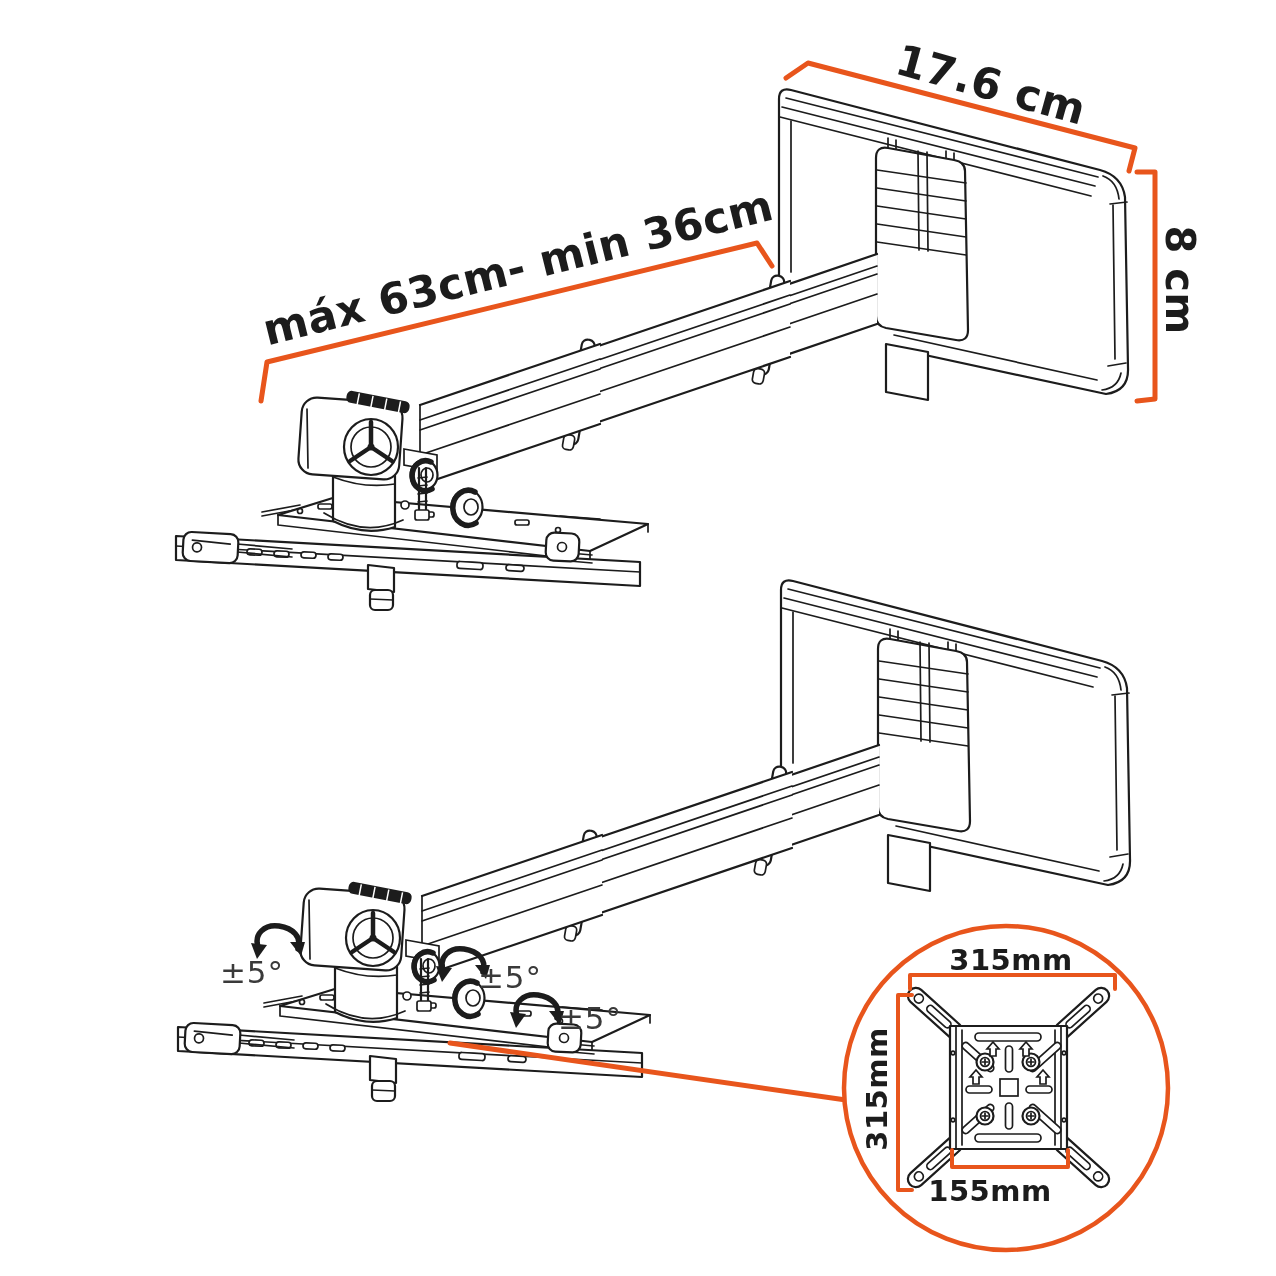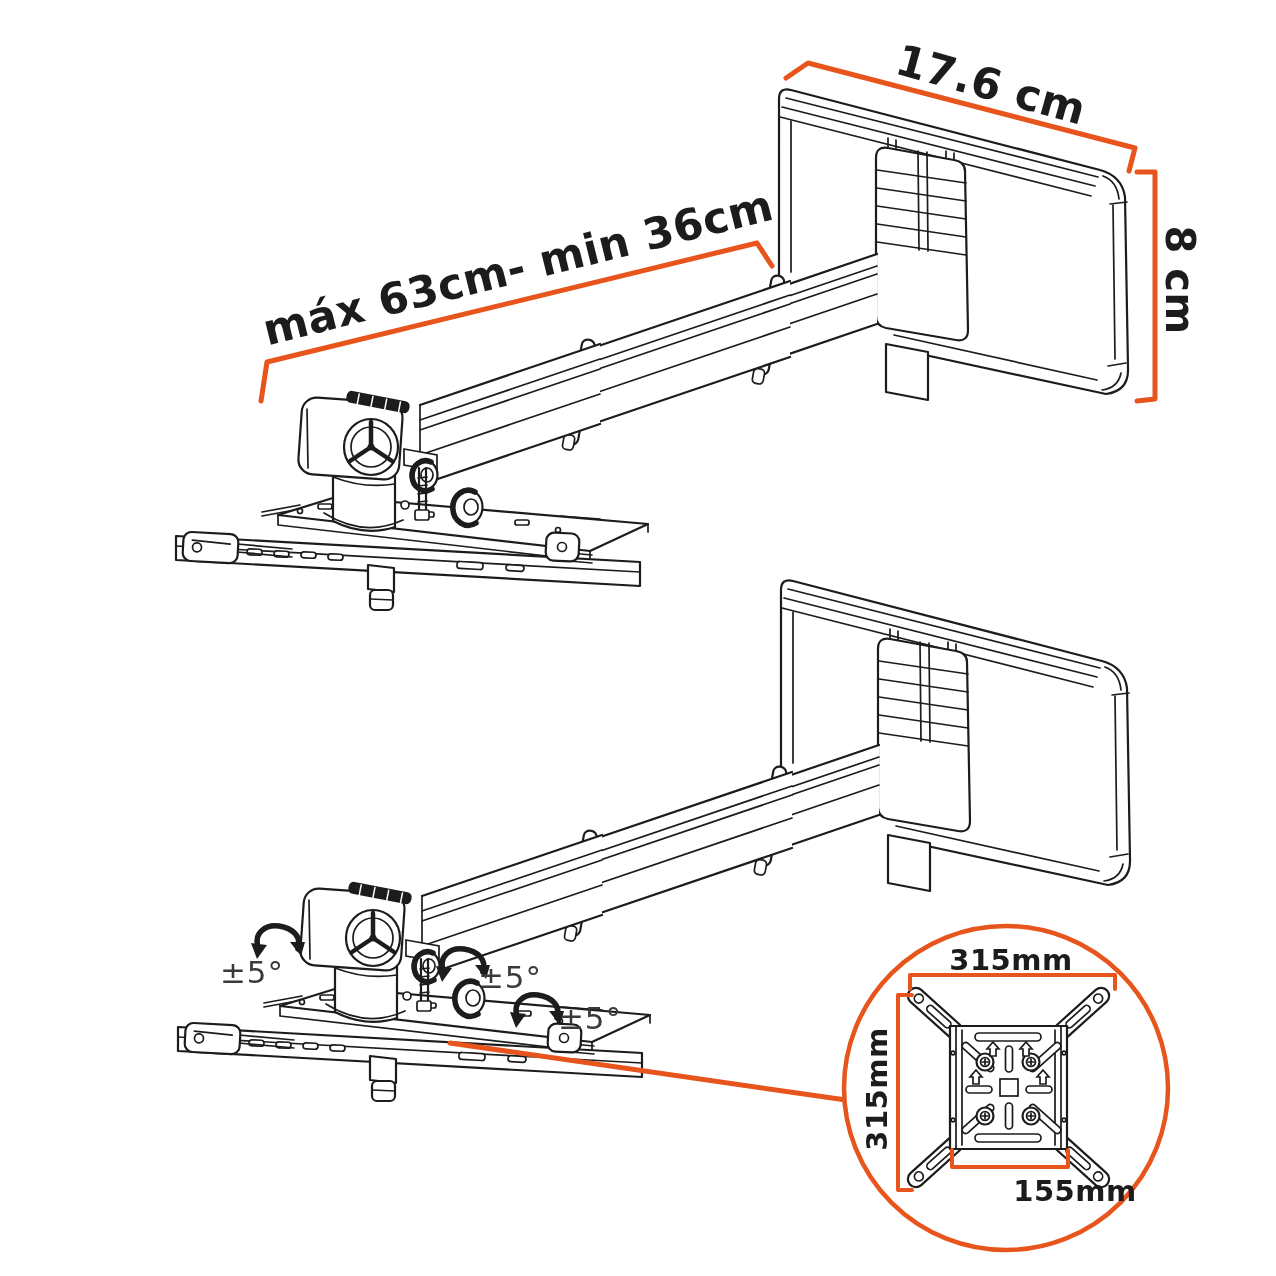--- a/index.html
+++ b/index.html
@@ -276,15 +276,15 @@
 <div class="label rot-label" style="left:252px;top:972px">±5°</div>
 
 <div class="label rot-label" style="left:510px;top:977px">±5°</div>
 
 <div class="label rot-label" style="left:590px;top:1018px">±5°</div>
 
 <div class="label detail-label" style="left:1011px;top:960px">315mm</div>
 
 <div class="label detail-label" style="left:877px;top:1089px;--r:-90deg">315mm</div>
 
-<div class="label detail-label" style="left:1075px;top:1191px">155mm</div>
+<div class="label detail-label" style="left:990px;top:1191px">155mm</div>
 
 </div>
 
 </body></html>

